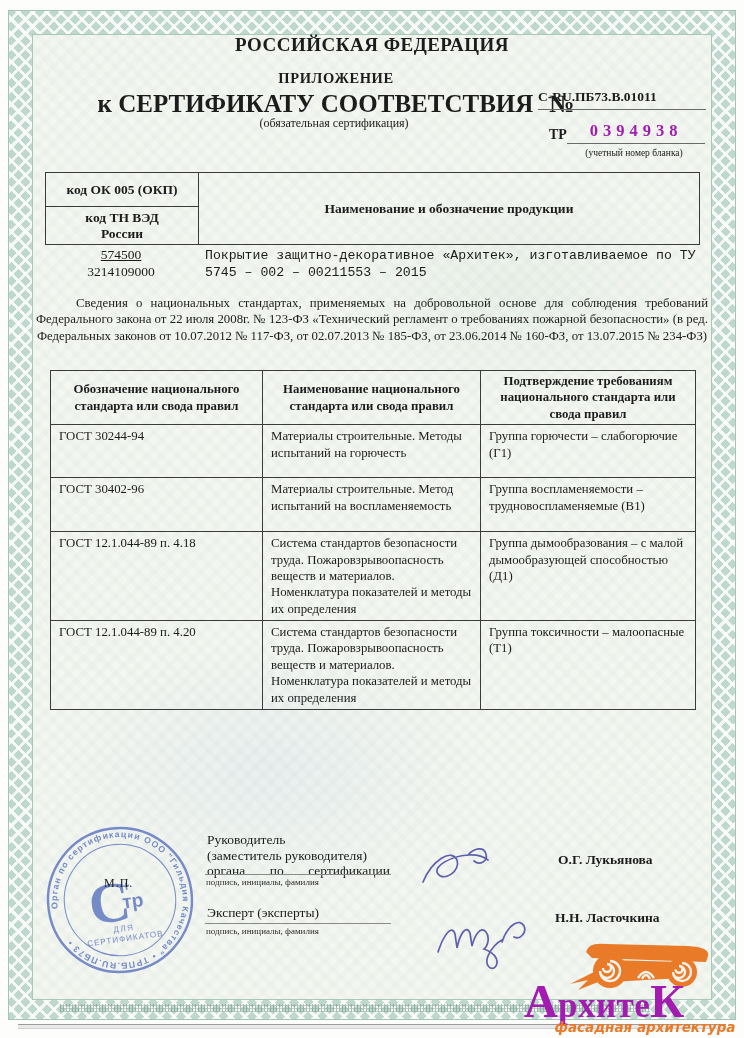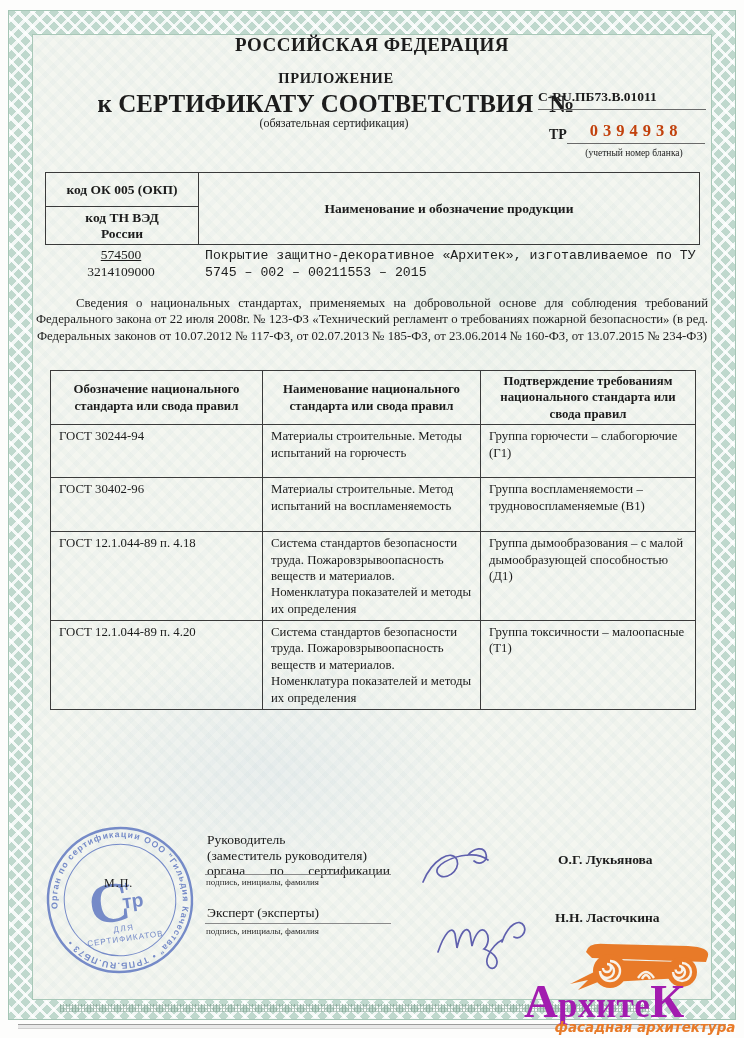--- a/index.html
+++ b/index.html
@@ -29,21 +29,21 @@
   
   .country{left:0;right:0;top:34px;font-size:19px;font-weight:bold;letter-spacing:.5px;}
   .doc-type{left:0;right:72px;top:70px;font-size:14.5px;font-weight:bold;letter-spacing:.6px;}
   .cert-line{left:0;right:72px;top:90px;font-size:25px;font-weight:bold;}
   .num-sign{margin-left:16px;}
   .cert-number{left:538px;top:89px;width:168px;font-size:13.5px;font-weight:bold;
                border-bottom:1px solid #6a6a6a;padding-bottom:4px;}
   .cert-kind{left:0;right:76px;top:116px;font-size:12px;}
   .tr-label{left:549px;top:127px;font-size:14px;font-weight:bold;}
   .blank-number{left:567px;top:121px;width:138px;text-align:center;font-size:16.5px;font-weight:bold;
-                letter-spacing:5px;color:#c2410c;border-bottom:1px solid #6a6a6a;padding-bottom:2px;}
+                letter-spacing:5px;color:#a21caf;border-bottom:1px solid #6a6a6a;padding-bottom:2px;}
   .blank-note{left:560px;top:148px;width:148px;text-align:center;font-size:9.5px;}
 
   
   .codes-table{left:45px;top:172px;width:653px;height:71px;border:1.5px solid #3a3a3a;display:flex;}
   .codes-left{width:152px;border-right:1.5px solid #3a3a3a;display:flex;flex-direction:column;}
   .codes-okp{height:33px;border-bottom:1px solid #3a3a3a;display:flex;align-items:center;justify-content:center;
              font-size:13.5px;font-weight:bold;}
   .codes-tnved{flex:1;display:flex;flex-direction:column;align-items:center;justify-content:center;
                font-size:13.5px;font-weight:bold;line-height:1.15;}
   .codes-name{flex:1;display:flex;align-items:center;justify-content:center;font-size:13.5px;font-weight:bold;}

